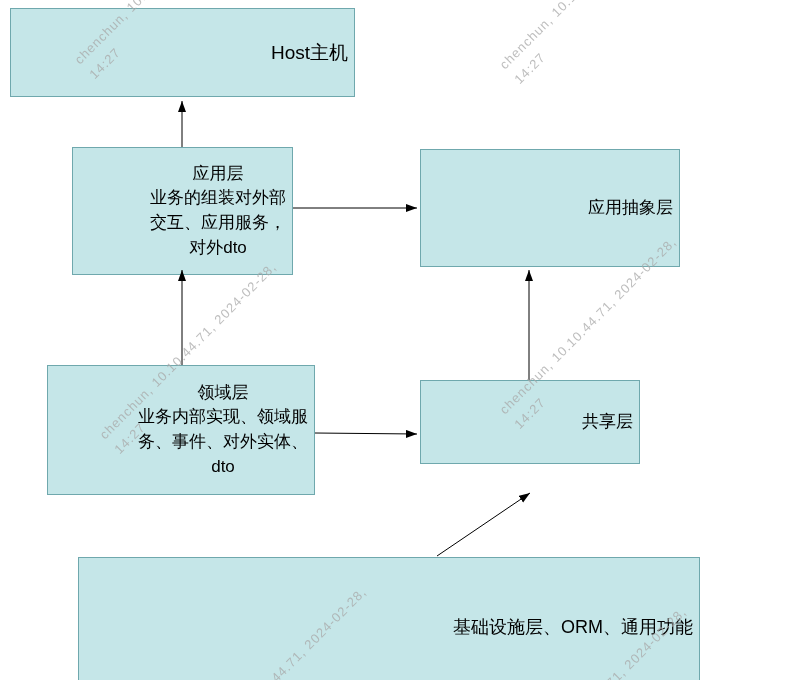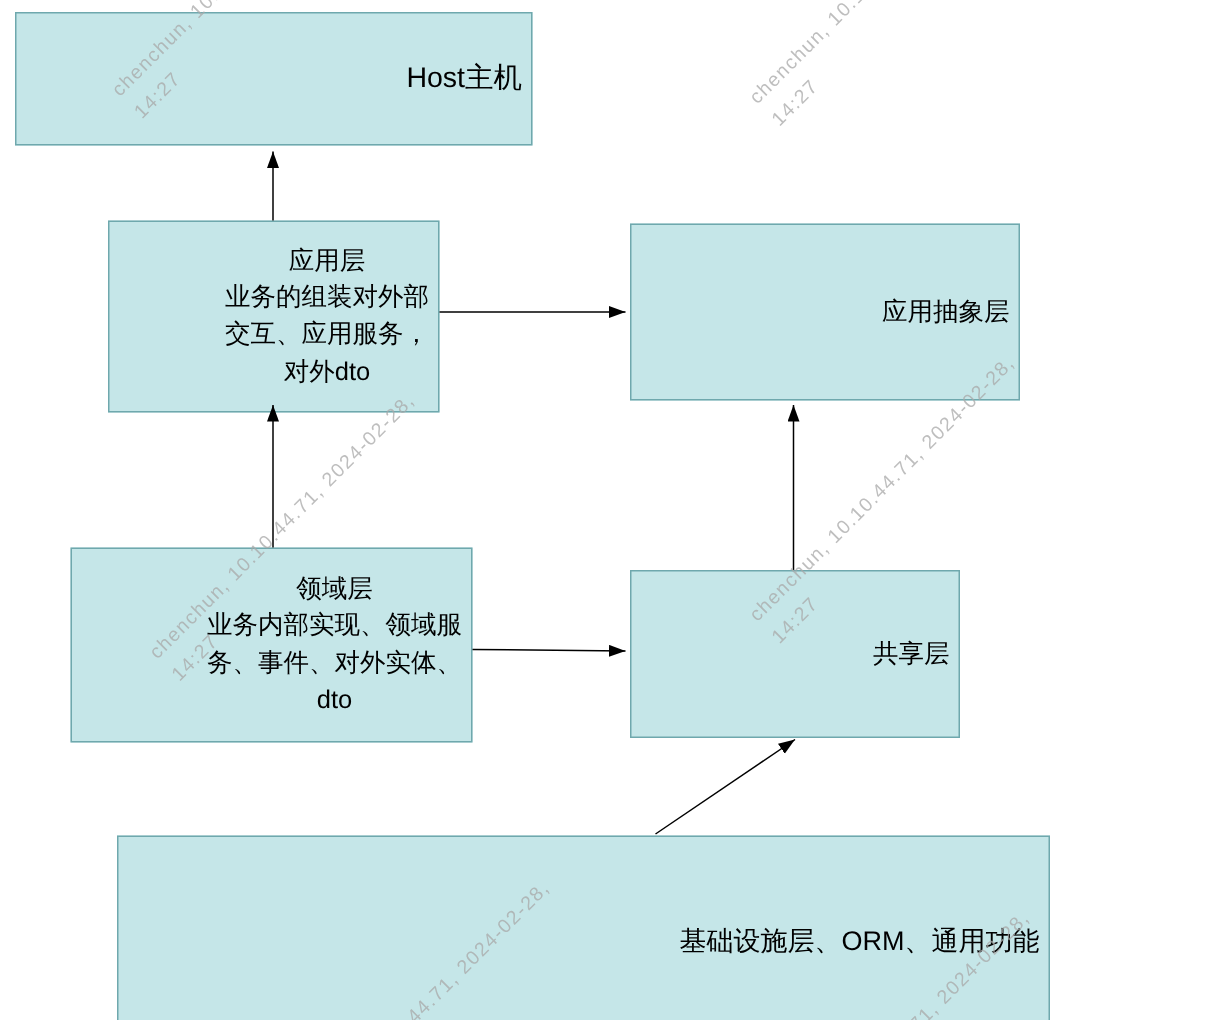--- a/index.html
+++ b/index.html
@@ -35,21 +35,21 @@
   }
   .node span {
     display: block;
     white-space: pre-line;
     padding: 2px 6px;
   }
   .node-host    { left: 10px;  top: 8px;   width: 345px; height: 89px;  font-size: 19px; }
   .node-app     { left: 72px;  top: 147px; width: 221px; height: 128px; }
   .node-abstract{ left: 420px; top: 149px; width: 260px; height: 118px; }
   .node-domain  { left: 47px;  top: 365px; width: 268px; height: 130px; padding-left: 44px; }
-  .node-shared  { left: 420px; top: 380px; width: 220px; height: 112px; }
+  .node-shared  { left: 420px; top: 380px; width: 220px; height: 84px; }
   .node-infra   { left: 78px;  top: 557px; width: 622px; height: 141px; font-size: 18px; }
 
   .wm-layer {
     position: absolute;
     left: 0; top: 0; right: 0; bottom: 0;
     z-index: 10;
     pointer-events: none;
     overflow: hidden;
   }
   .wm-tile {

